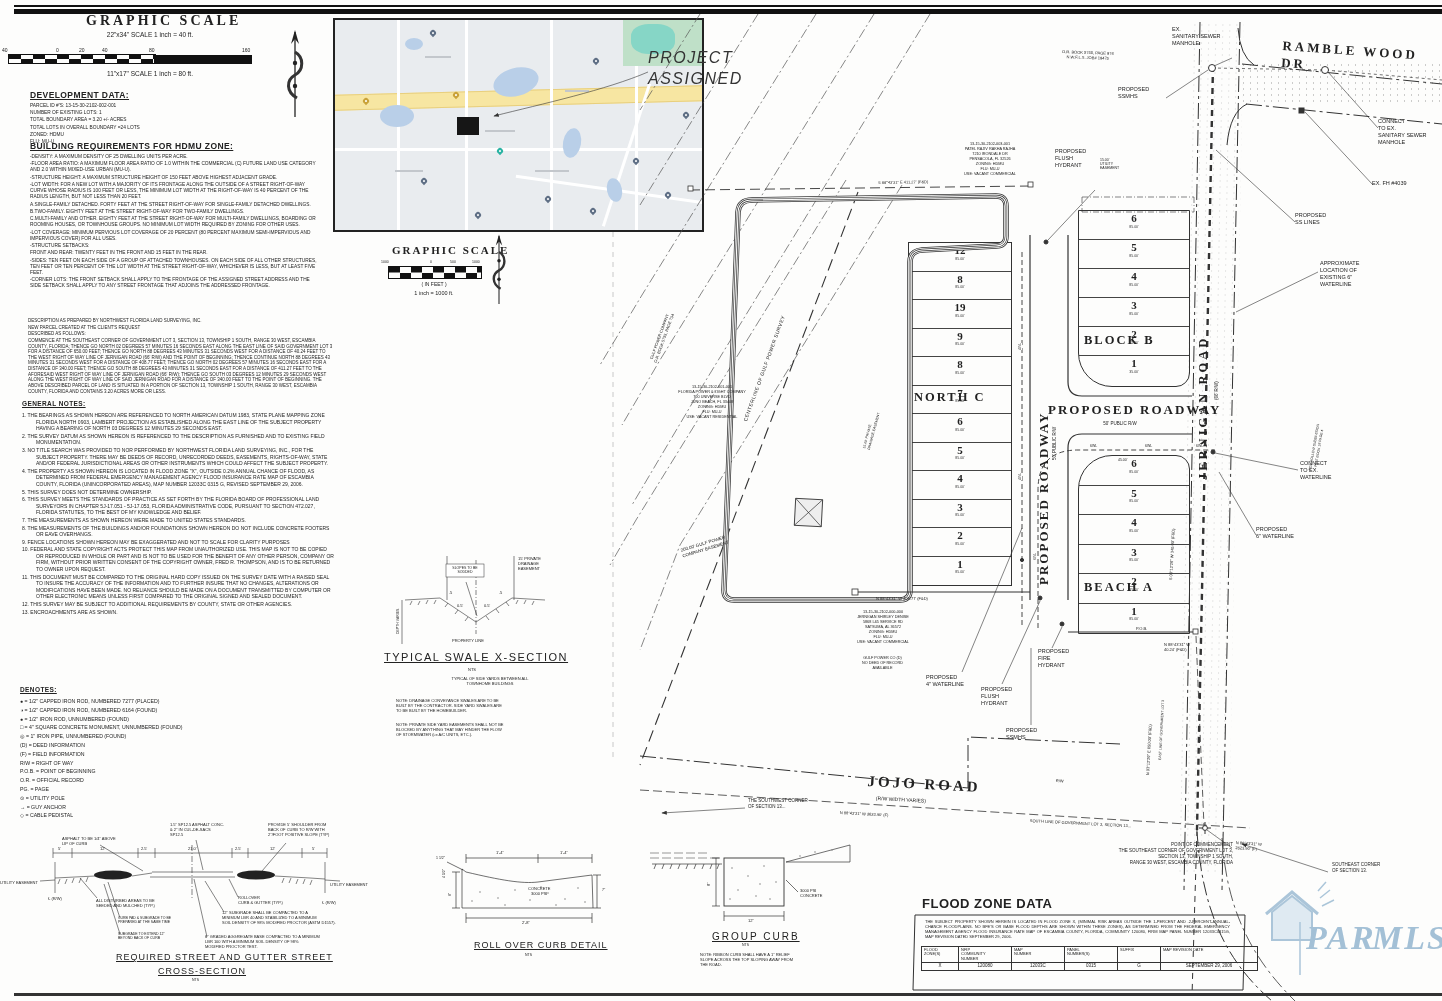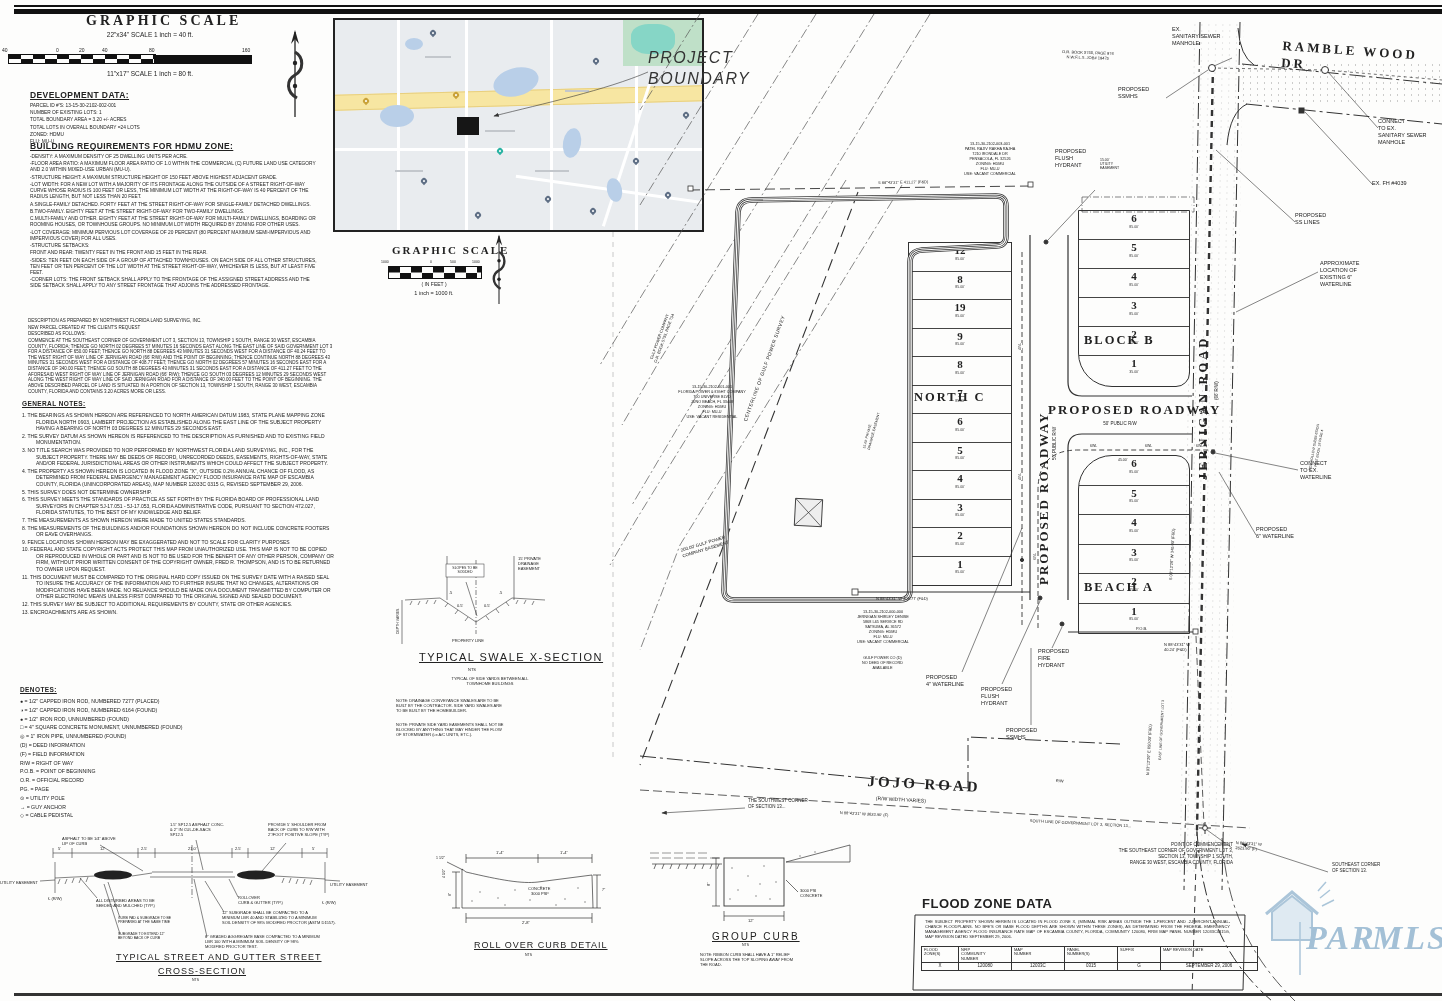--- a/index.html
+++ b/index.html
@@ -171,21 +171,21 @@
     <div class="mpin" style="left:162px;top:128px;background:#2bb3a3;"></div>
     <div class="mpin" style="left:86px;top:158px;"></div>
     <div class="mpin" style="left:210px;top:176px;"></div>
     <div class="mpin" style="left:255px;top:188px;"></div>
     <div class="mpin" style="left:330px;top:172px;"></div>
     <div class="mpin" style="left:140px;top:192px;"></div>
     <div class="abs" style="left:122px;top:97px;width:22px;height:18px;background:#161616;"></div>
   </div>
 
   <div class="lbl" style="left:648px;top:48px;font-size:16px;font-style:italic;letter-spacing:1.5px;color:#333;font-family:'Liberation Sans',sans-serif;">PROJECT
-BOUNDARY</div>
+ASSIGNED</div>
 
   <div class="lbl serif" style="left:392px;top:243px;font-size:11px;font-weight:bold;letter-spacing:2px;">GRAPHIC SCALE</div>
   <div class="lbl s3" style="left:381px;top:260px;">1000</div>
   <div class="lbl s3" style="left:430px;top:260px;">0</div>
   <div class="lbl s3" style="left:450px;top:260px;">500</div>
   <div class="lbl s3" style="left:472px;top:260px;">1000</div>
   <div class="checker2 abs" style="left:388px;top:266px;width:92px;height:11px;"></div>
   <div class="lbl s5 ctr" style="left:398px;top:281px;width:72px;">( IN FEET )</div>
   <div class="lbl s55 ctr" style="left:392px;top:290px;width:84px;">1 inch = 1000 ft.</div>
 
@@ -663,36 +663,36 @@
   <div class="lbl s4" style="left:238px;top:895px;">ROLLOVER
 CURB &amp; GUTTER (TYP.)</div>
   <div class="lbl s4" style="left:222px;top:910px;">12" SUBGRADE SHALL BE COMPACTED TO A
 MINIMUM LBR 40 AND STABILIZED TO A MINIMUM
 SOIL DENSITY OF 98% MODIFIED PROCTOR (ASTM D1557).</div>
   <div class="lbl s4" style="left:205px;top:934px;">6" GRADED AGGREGATE BASE COMPACTED TO A MINIMUM
 LBR 100 WITH A MINIMUM SOIL DENSITY OF 98%
 MODIFIED PROCTOR TEST.</div>
   <div class="lbl s4" style="left:330px;top:882px;">UTILITY EASEMENT</div>
   <div class="lbl s4" style="left:322px;top:900px;">℄  (R/W)</div>
-  <div class="lbl" style="left:116px;top:952px;font-size:9px;letter-spacing:1px;text-decoration:underline;">TYPICAL STREET AND GUTTER STREET</div>
+  <div class="lbl" style="left:116px;top:952px;font-size:9px;letter-spacing:1px;text-decoration:underline;">REQUIRED STREET AND GUTTER STREET</div>
   <div class="lbl" style="left:158px;top:966px;font-size:9px;letter-spacing:1px;text-decoration:underline;">CROSS-SECTION</div>
   <div class="lbl s3 ctr" style="left:192px;top:978px;">NTS</div>
 
   <div class="lbl s4" style="left:518px;top:556px;">15' PRIVATE
 DRAINAGE
 EASEMENT</div>
   <div class="lbl s3 ctr" style="left:447px;top:566px;width:36px;">SLOPES TO BE
 SODDED</div>
   <div class="lbl s4" style="left:449px;top:590px;">.5</div>
   <div class="lbl s4" style="left:499px;top:590px;">.5</div>
   <div class="lbl s4" style="left:457px;top:603px;">0.5'</div>
   <div class="lbl s4" style="left:484px;top:603px;">0.5'</div>
   <div class="lbl s35 rot" style="left:396px;top:634px;font-size:3.5px;transform:rotate(-90deg);transform-origin:left top;">DEPTH VARIES</div>
   <div class="lbl s4" style="left:452px;top:638px;">PROPERTY LINE</div>
-  <div class="lbl" style="left:419px;top:650px;font-size:11px;letter-spacing:1.5px;text-decoration:underline;">TYPICAL SWALE X-SECTION</div>
+  <div class="lbl" style="left:384px;top:650px;font-size:11px;letter-spacing:1.5px;text-decoration:underline;">TYPICAL SWALE X-SECTION</div>
   <div class="lbl s4 ctr" style="left:468px;top:667px;">NTS</div>
   <div class="lbl s4 ctr" style="left:420px;top:676px;width:140px;">TYPICAL OF SIDE YARDS BETWEEN ALL
 TOWNHOME BUILDINGS</div>
   <div class="lbl s4" style="left:396px;top:698px;">NOTE: DRAINAGE CONVEYANCE SWALES ARE TO BE
 BUILT BY THE CONTRACTOR. SIDE YARD SWALES ARE
 TO BE BUILT BY THE HOMEBUILDER.</div>
   <div class="lbl s4" style="left:396px;top:722px;">NOTE: PRIVATE SIDE YARD EASEMENTS SHALL NOT BE
 BLOCKED BY ANYTHING THAT MAY HINDER THE FLOW
 OF STORMWATER (i.e A/C UNITS, ETC.).</div>
 

